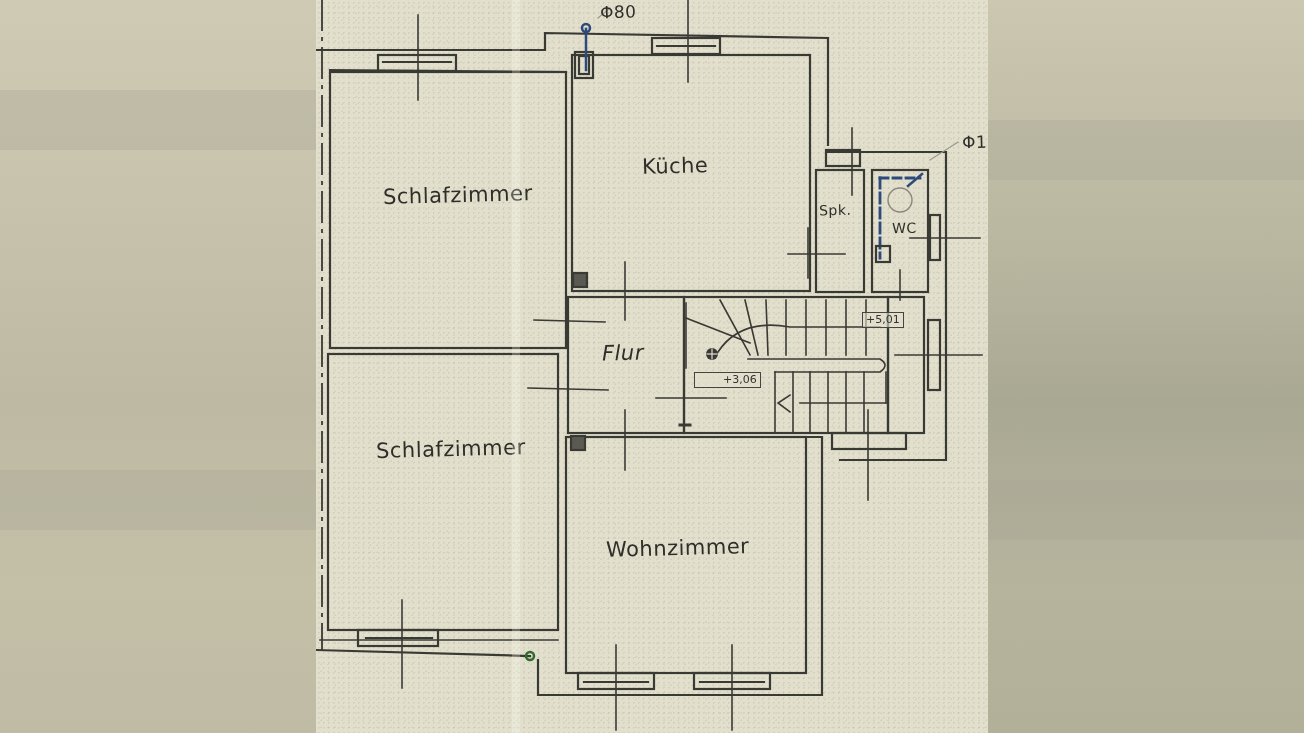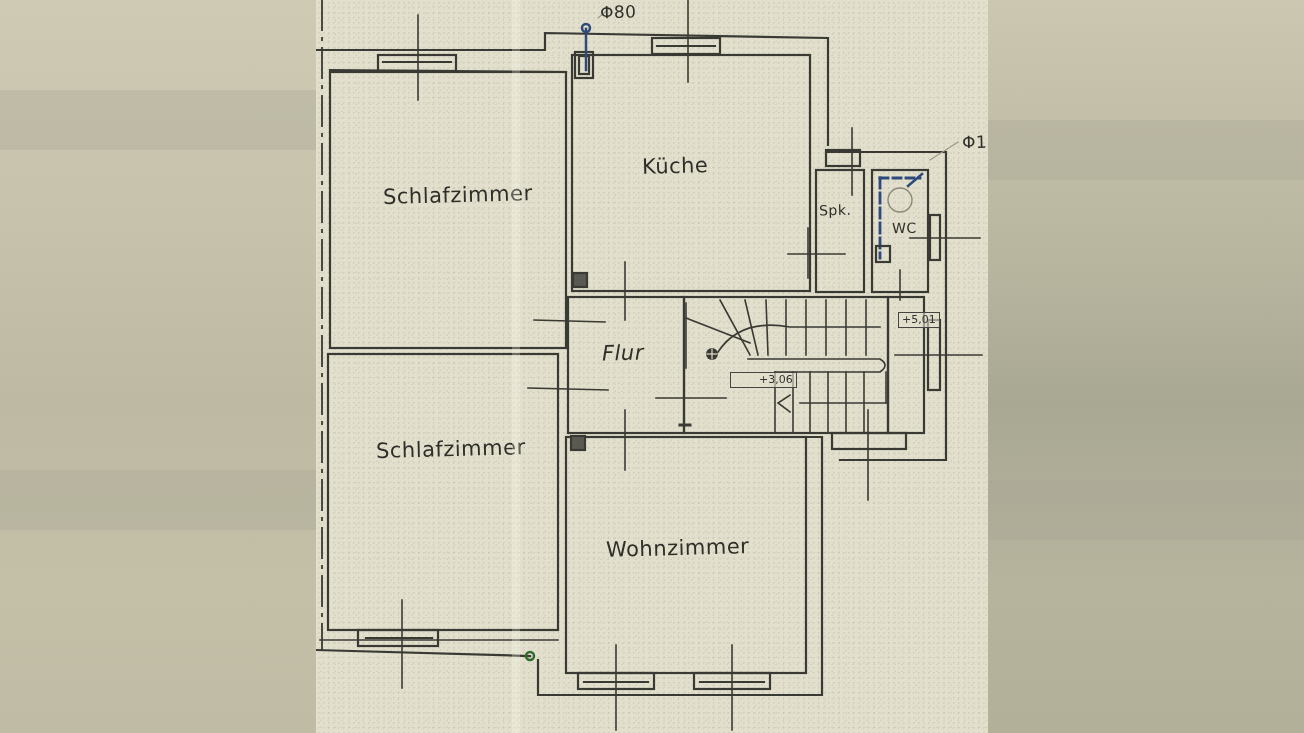--- a/index.html
+++ b/index.html
@@ -32,21 +32,21 @@
     svg.plan { position: absolute; left: 0; top: 0; }
     .lbl {
       position: absolute; color: #2f2f2a; white-space: nowrap;
       font-family: "DejaVu Sans", sans-serif; letter-spacing: 0.5px;
       transform: rotate(-1.5deg);
     }
     .room-lbl { font-size: 21px; }
     .small-lbl { font-size: 14px; }
     .tag {
       position: absolute; font-size: 11px; color: #333; border: 1.5px solid #444;
-      padding: 0 3px; line-height: 14px; background: rgba(226,223,205,0.6); margin-left: 36px;
+      padding: 0 3px; line-height: 14px; background: rgba(226,223,205,0.6);
     }
   </style>
 </head>
 <body>
 
 <div class="side left">
   <div class="blur-band" style="top:90px"></div>
   <div class="blur-band" style="top:470px"></div>
 </div>
 <div class="side right">

